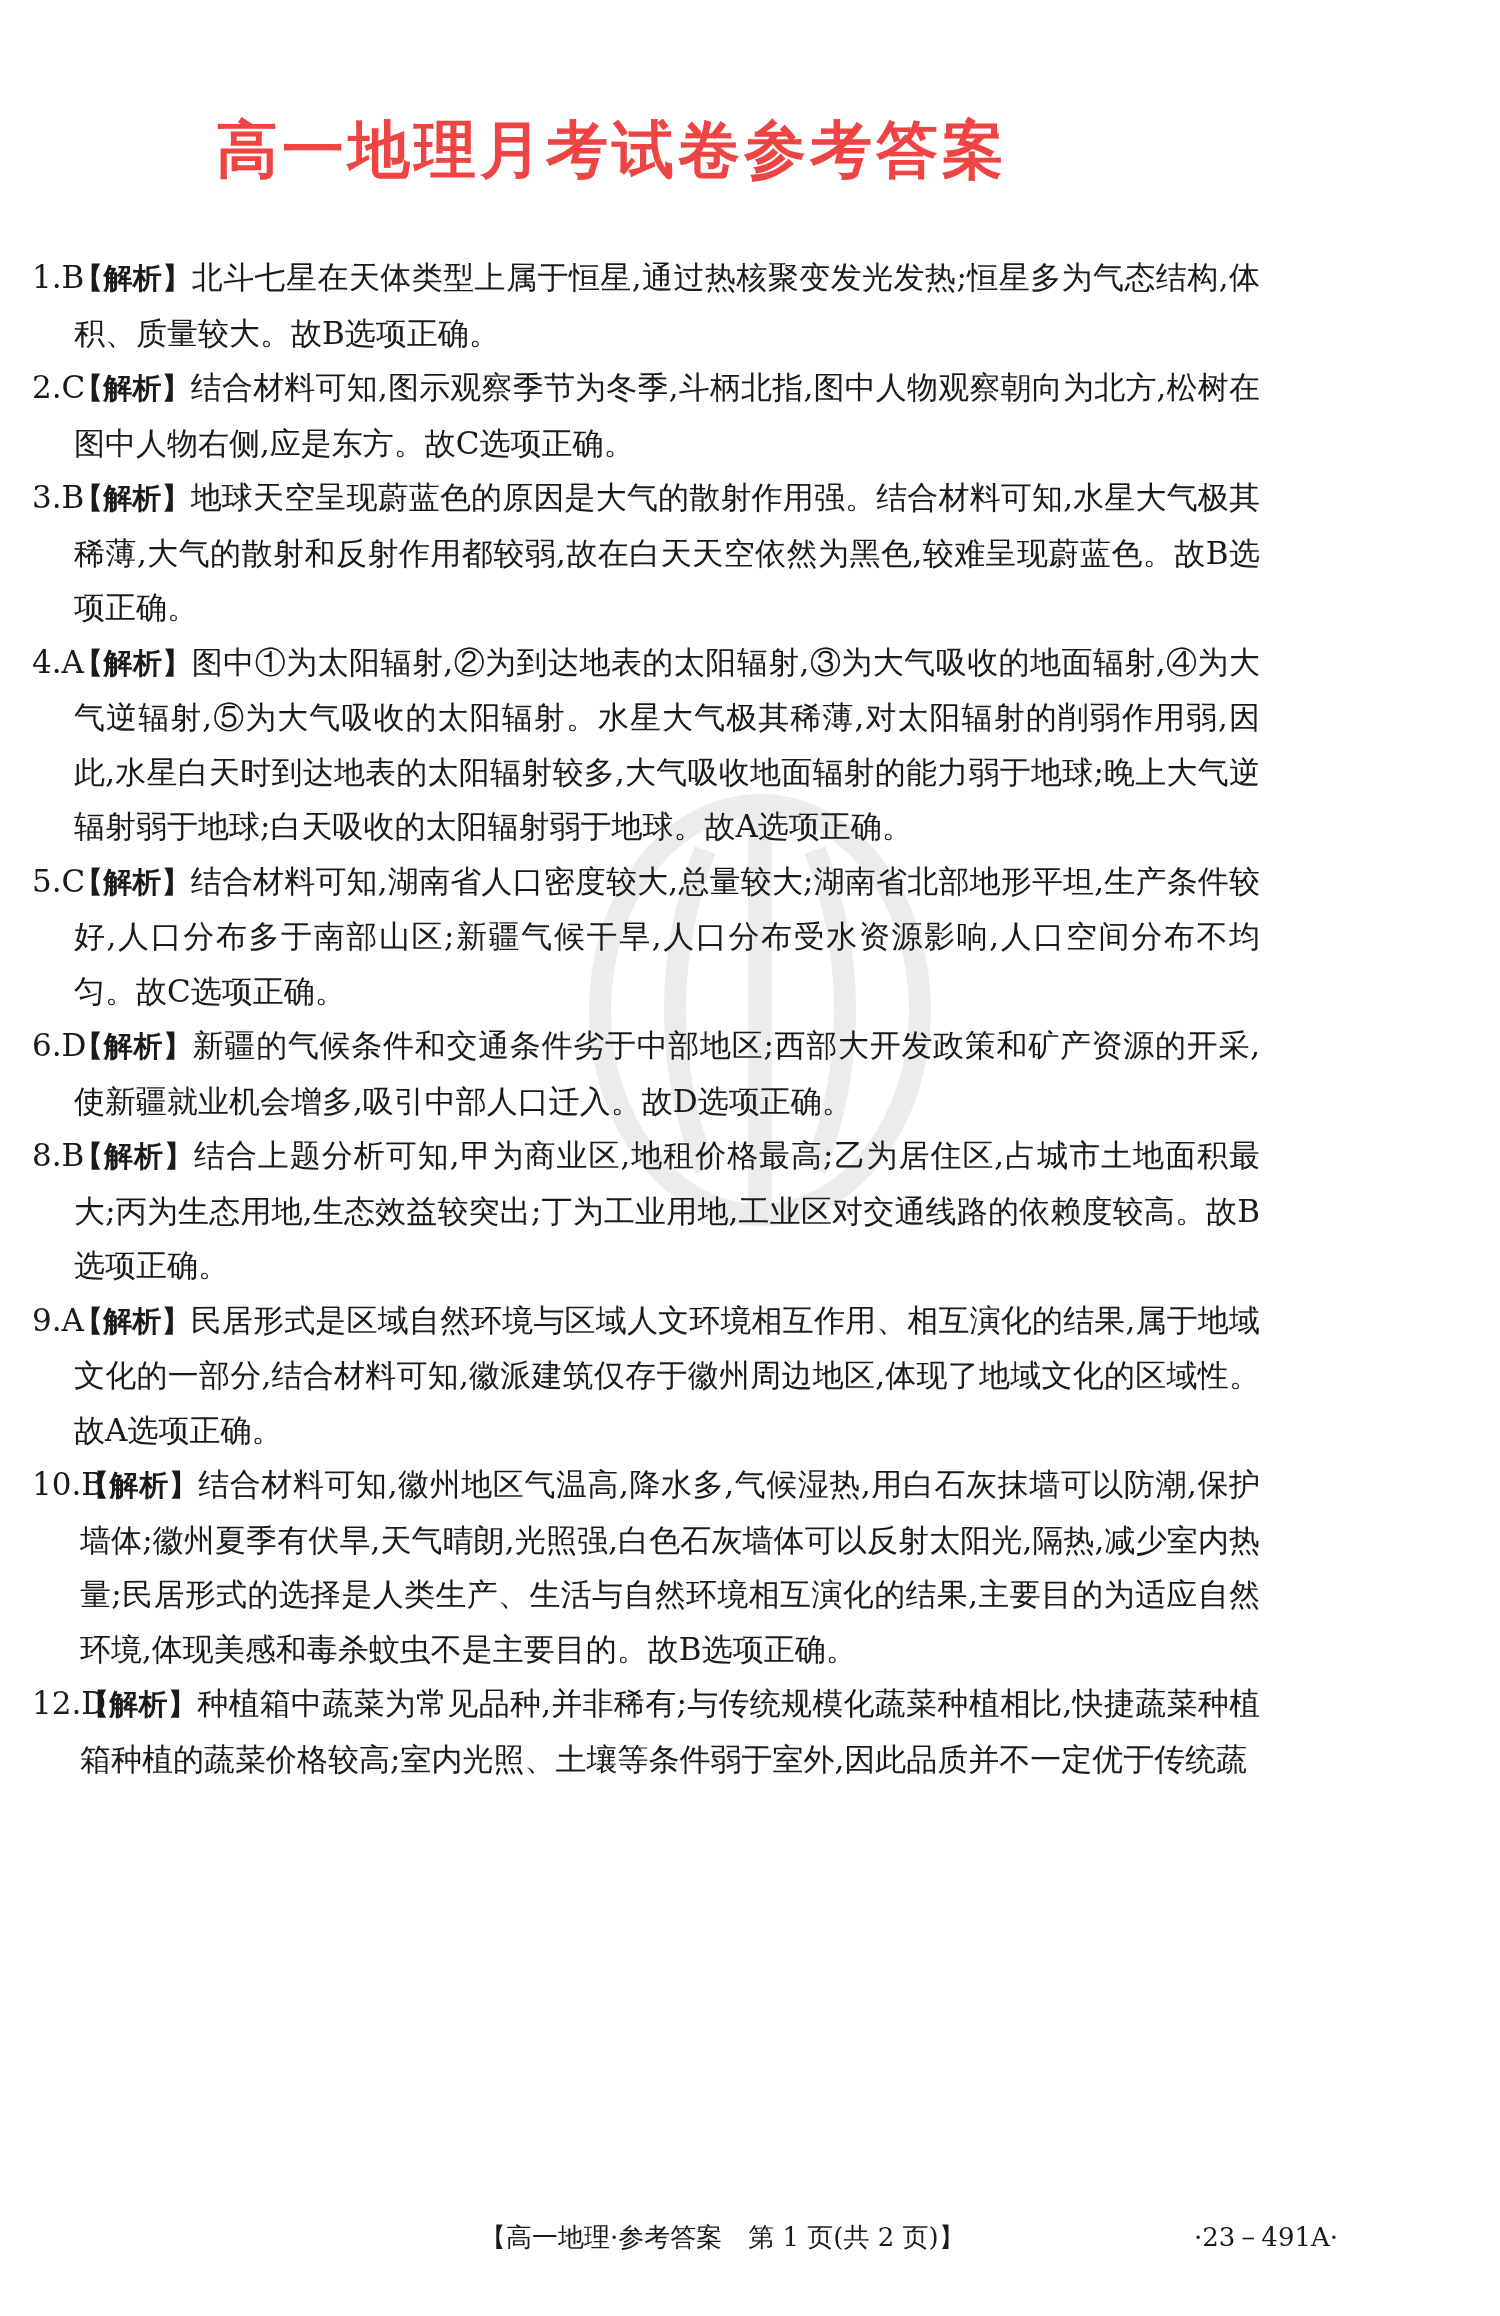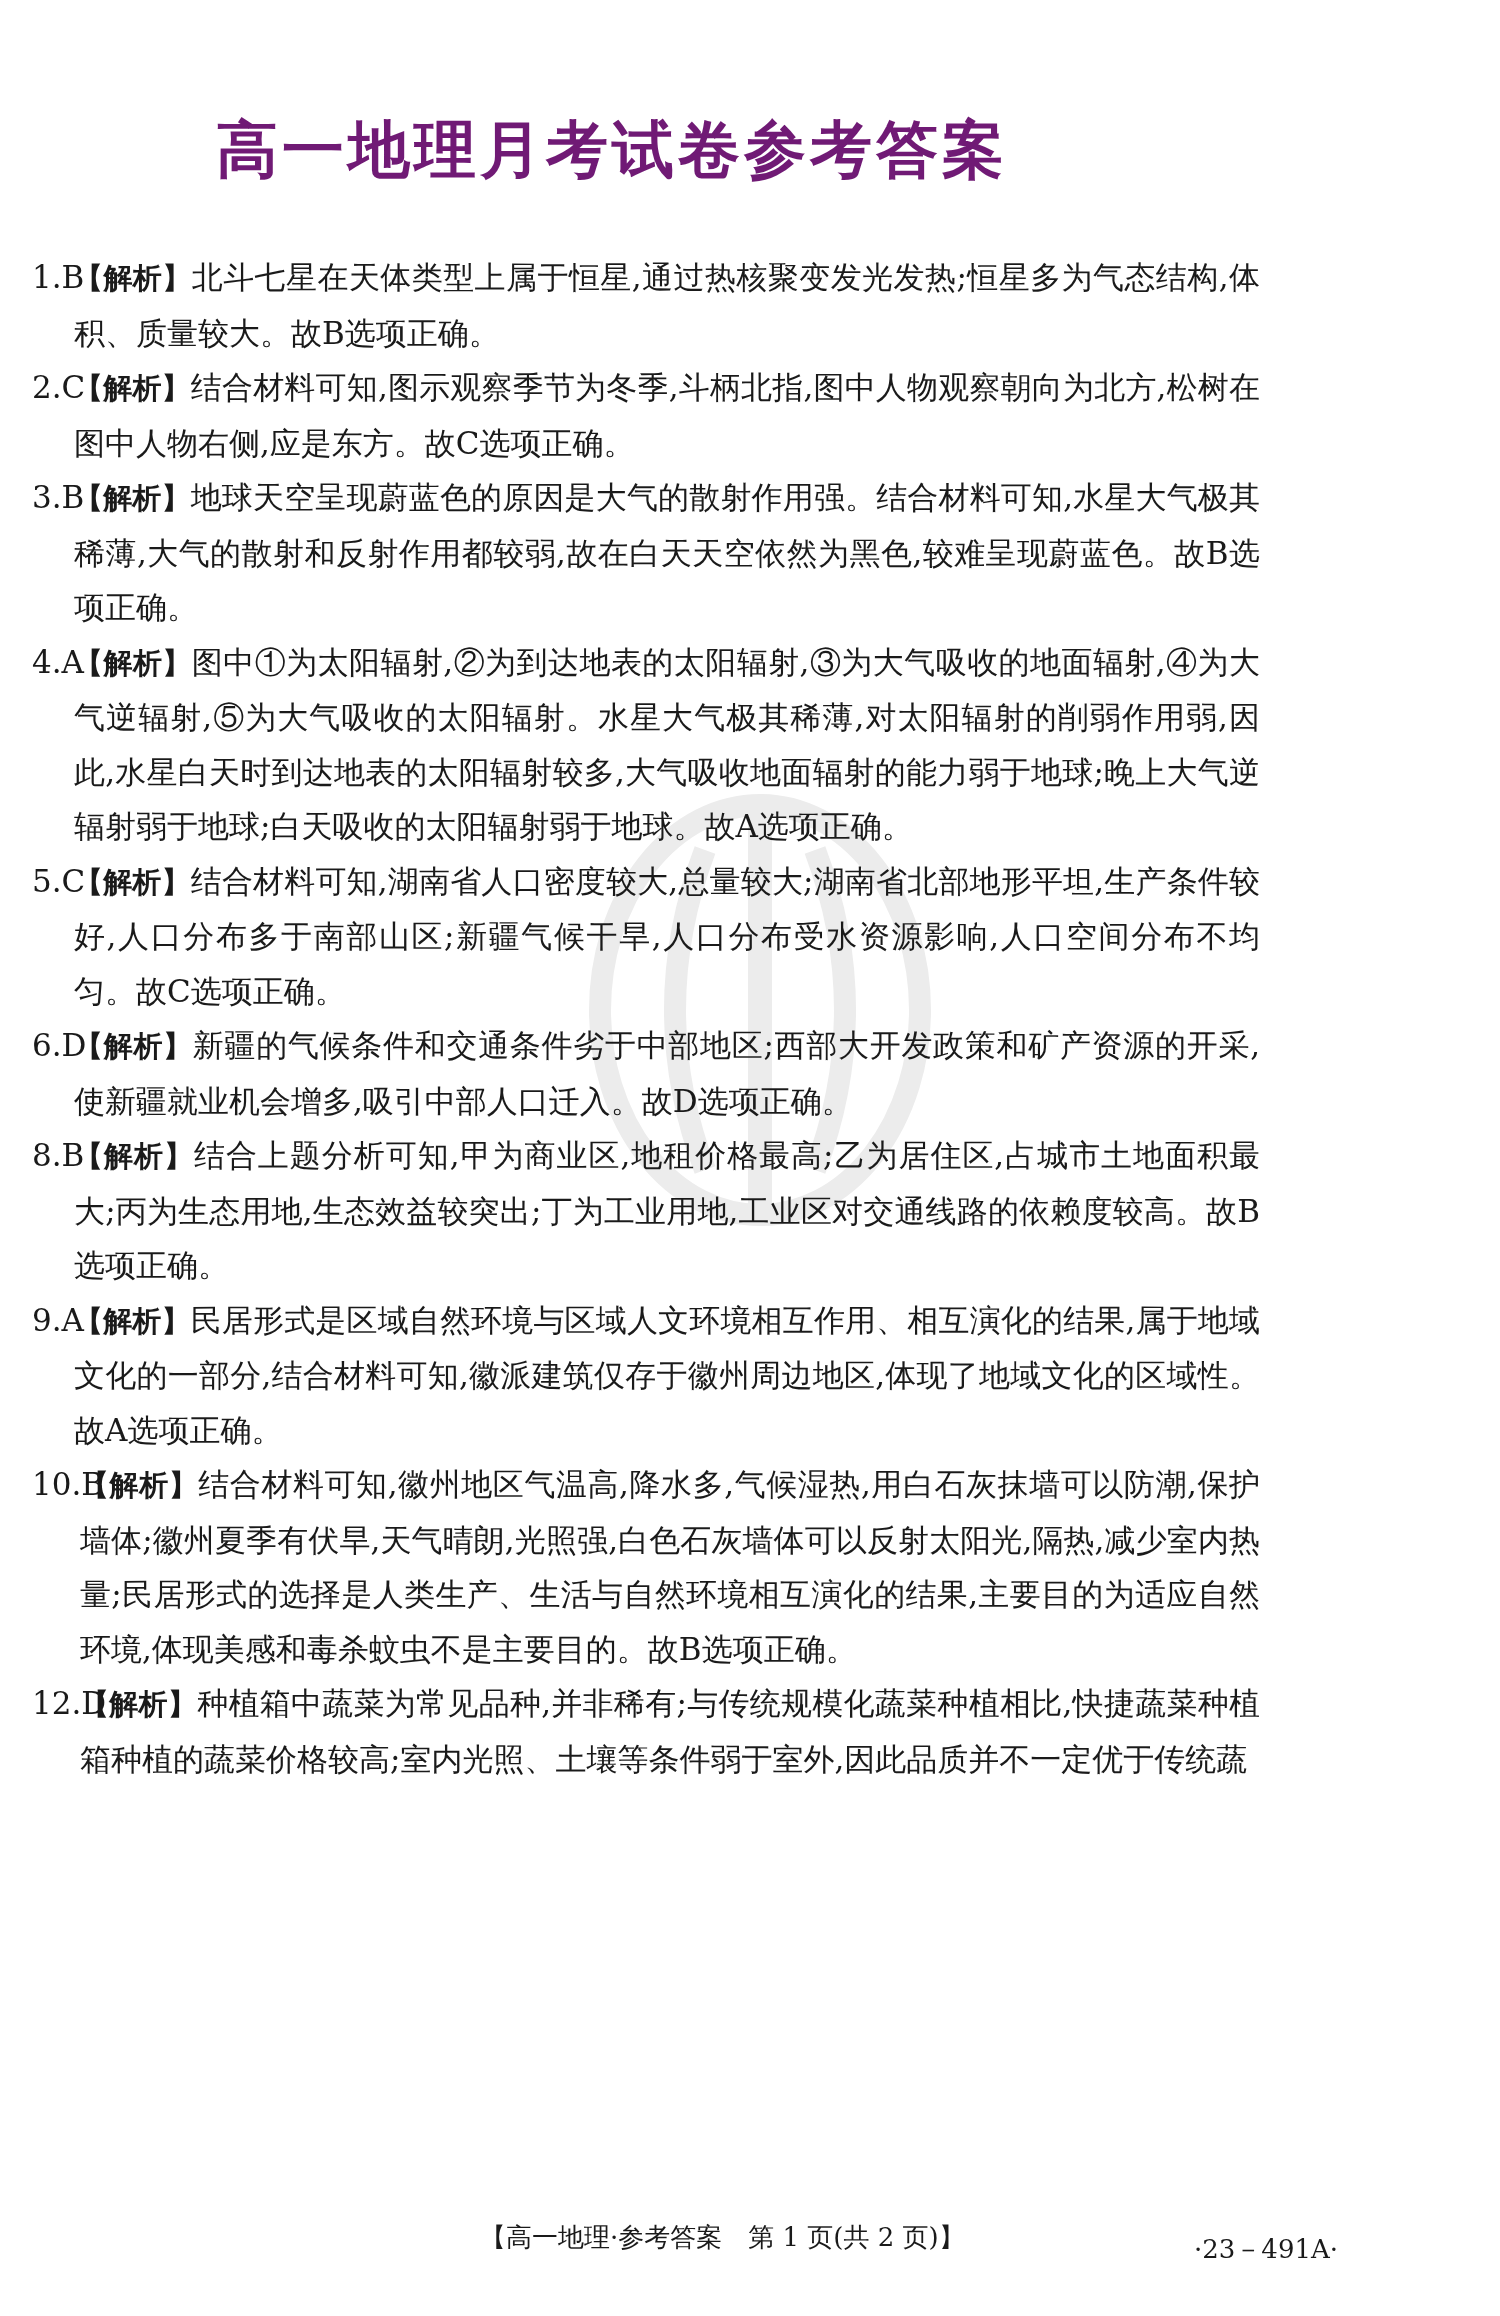--- a/index.html
+++ b/index.html
@@ -8,21 +8,21 @@
       font-family: "DejaVu Serif", "Liberation Serif", serif;
       color: #1a1a1a;
     }
     .watermark {
       position: absolute; left: 585px; top: 790px; width: 350px; height: 440px;
       z-index: 0; pointer-events: none;
     }
     .title {
       position: absolute; top: 108px; left: 0; width: 1224px; text-align: center;
       font-family: "DejaVu Sans", "Liberation Sans", sans-serif;
-      font-weight: bold; font-size: 62px; letter-spacing: 4px; color: #701a75;
+      font-weight: bold; font-size: 62px; letter-spacing: 4px; color: #ef4444;
       z-index: 1;
     }
     .answers {
       position: absolute; top: 250px; left: 0; width: 1304px; z-index: 1;
     }
     .item {
       position: relative;
       padding-left: 74px; padding-right: 44px;
       font-size: 31px; line-height: 54.5px;
       text-align: justify; text-align-last: left;
@@ -32,21 +32,21 @@
       white-space: pre;
     }
     .item.wide { padding-left: 80px; }
     .item.wide .num { left: 32px; }
     .label { font-family: "DejaVu Sans", "Liberation Sans", sans-serif; font-weight: bold; font-size: 29px; }
     .footer {
       position: absolute; top: 2220px; left: 0; width: 1382px; height: 40px;
       font-size: 26px; z-index: 1;
     }
     .footer-center { position: absolute; left: 480px; top: 0; }
-    .footer-right { position: absolute; right: 44px; top: 0; margin-top: 12px; }
+    .footer-right { position: absolute; right: 44px; top: 0; }
   </style>
 </head>
 <body>
 
 <div class="watermark">
   <svg width="350" height="440" viewBox="0 0 350 440">
     <ellipse cx="175" cy="220" rx="160" ry="205" fill="none" stroke="#ececec" stroke-width="22"></ellipse>
     <rect x="163" y="20" width="24" height="400" fill="#ececec"></rect>
     <path d="M120 60 Q60 220 120 380" fill="none" stroke="#ececec" stroke-width="22"></path>
     <path d="M230 60 Q290 220 230 380" fill="none" stroke="#ececec" stroke-width="22"></path>

